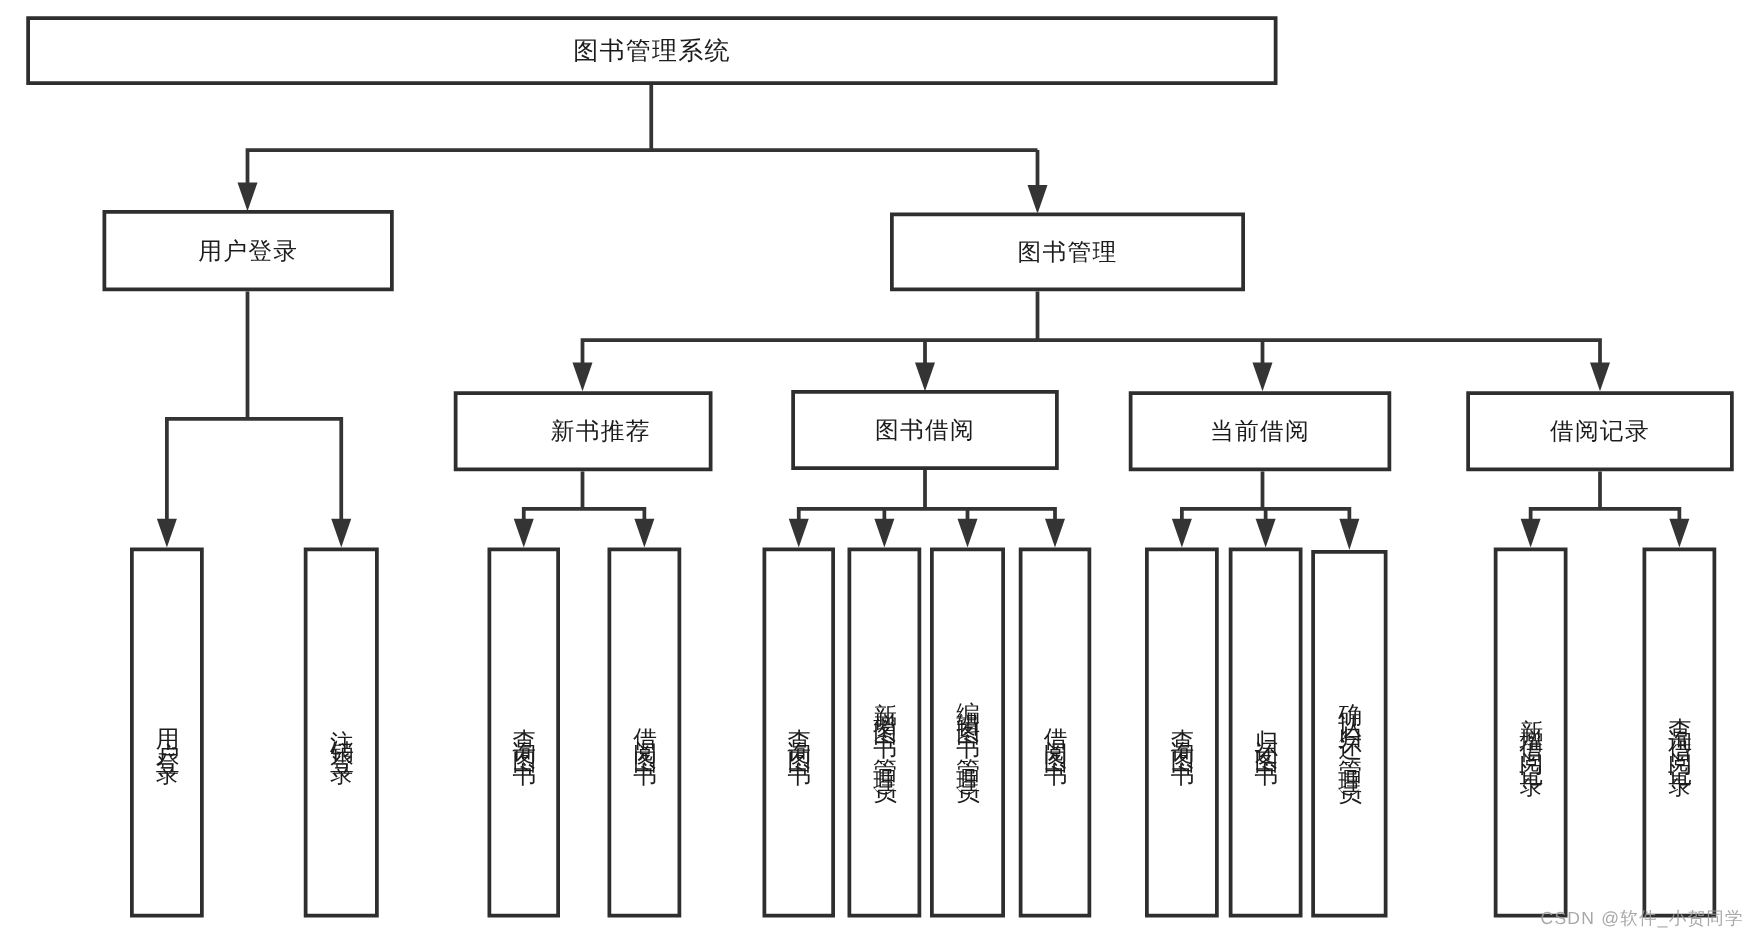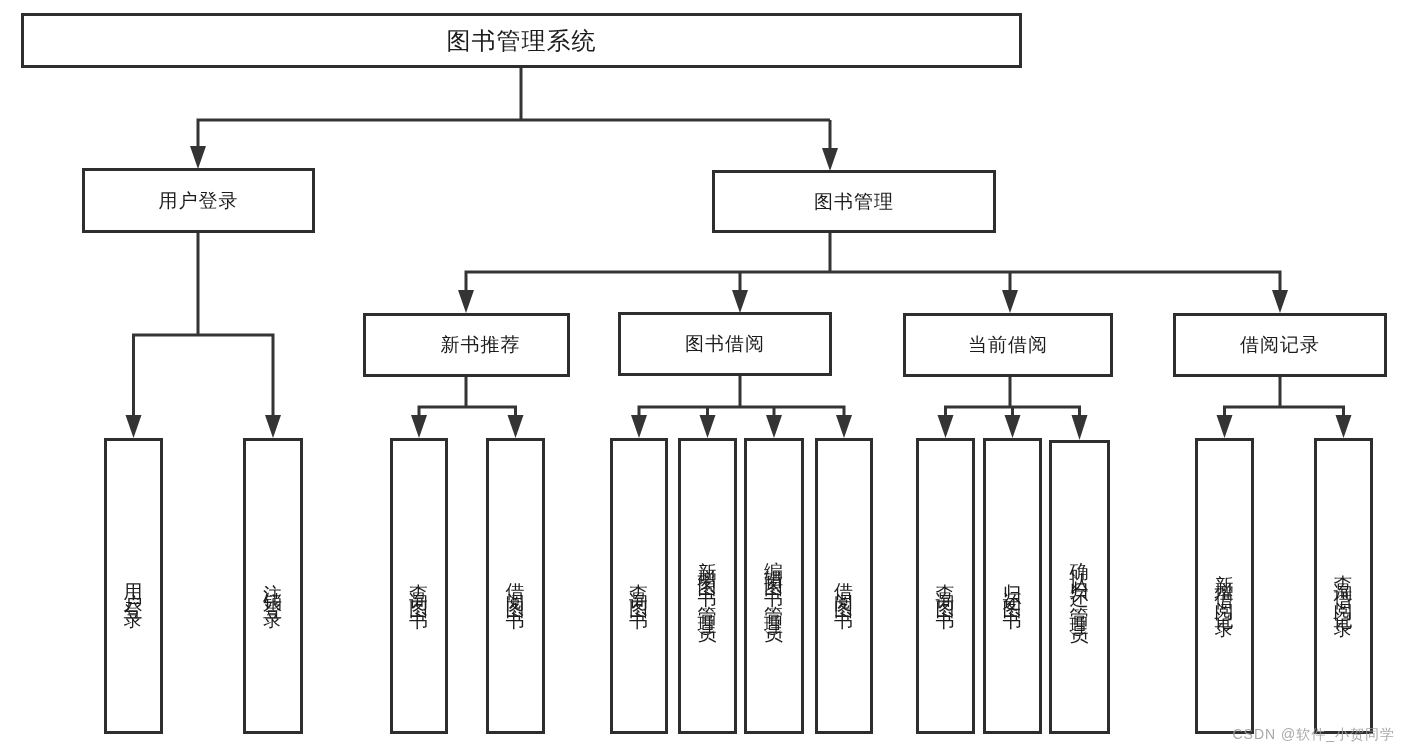--- a/index.html
+++ b/index.html
@@ -30,21 +30,21 @@
     display: flex;
     align-items: center;
     justify-content: center;
     text-align: center;
   }
   .hnode {
     font-size: 19px;
     letter-spacing: 1px;
   }
   .root {
-    font-size: 24px;
+    font-size: 20px;
   }
   .vnode {
     font-size: 19px;
   }
   .vnode .vtext {
     writing-mode: vertical-rl;
     text-orientation: mixed;
     letter-spacing: 9px;
     line-height: 1;
     white-space: nowrap;
@@ -118,21 +118,21 @@
   <div class="node hnode" style="left:82px; top:168px; width:233px; height:65px;">
     <span>用户登录</span>
   </div>
   <div class="node hnode" style="left:712px; top:170px; width:284px; height:63px;">
     <span>图书管理</span>
   </div>
 
   <div class="node hnode" style="left:363px; top:313px; width:207px; height:64px;padding-left:28px;">
     <span>新书推荐</span>
   </div>
-  <div class="node hnode" style="left:618px; top:312px; width:214px; height:64px;">
+  <div class="node hnode" style="left:633px; top:312px; width:214px; height:64px;">
     <span>图书借阅</span>
   </div>
   <div class="node hnode" style="left:903px; top:313px; width:210px; height:64px;">
     <span>当前借阅</span>
   </div>
   <div class="node hnode" style="left:1173px; top:313px; width:214px; height:64px;font-family:Liberation Mono, monospace;">
     <span>借阅记录</span>
   </div>
 
   <div class="node vnode" style="left:104px; top:438px; width:59px; height:296px;">

